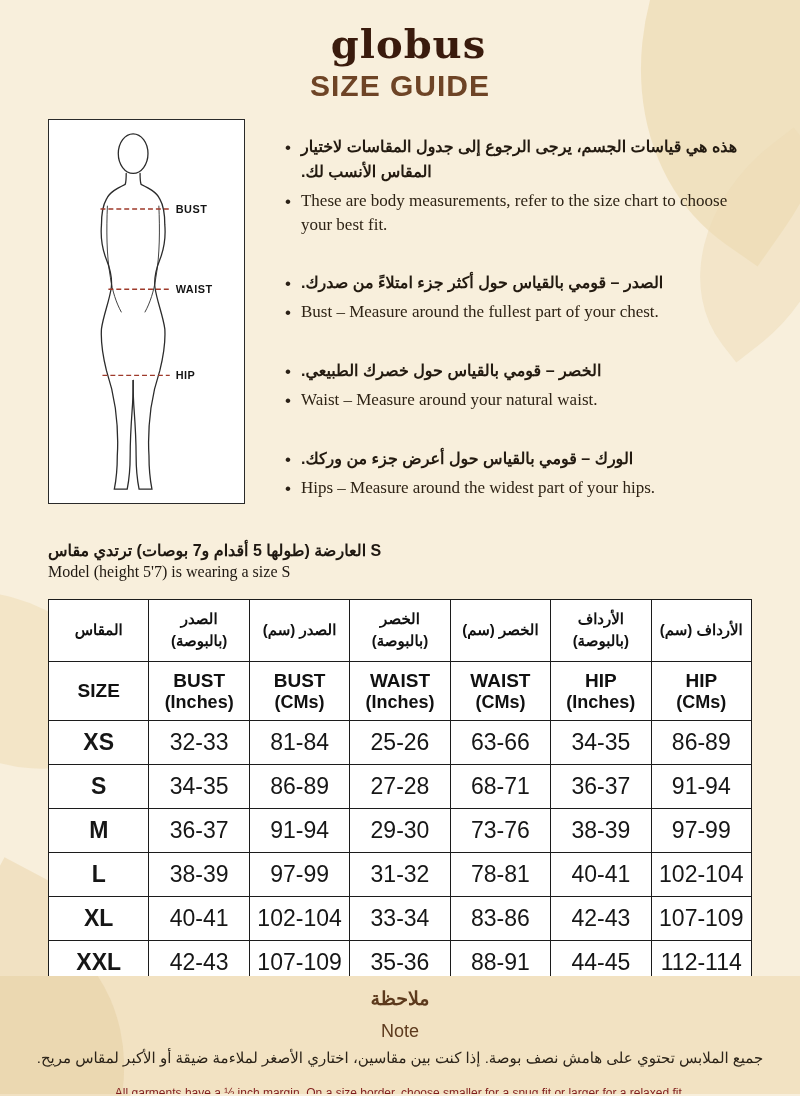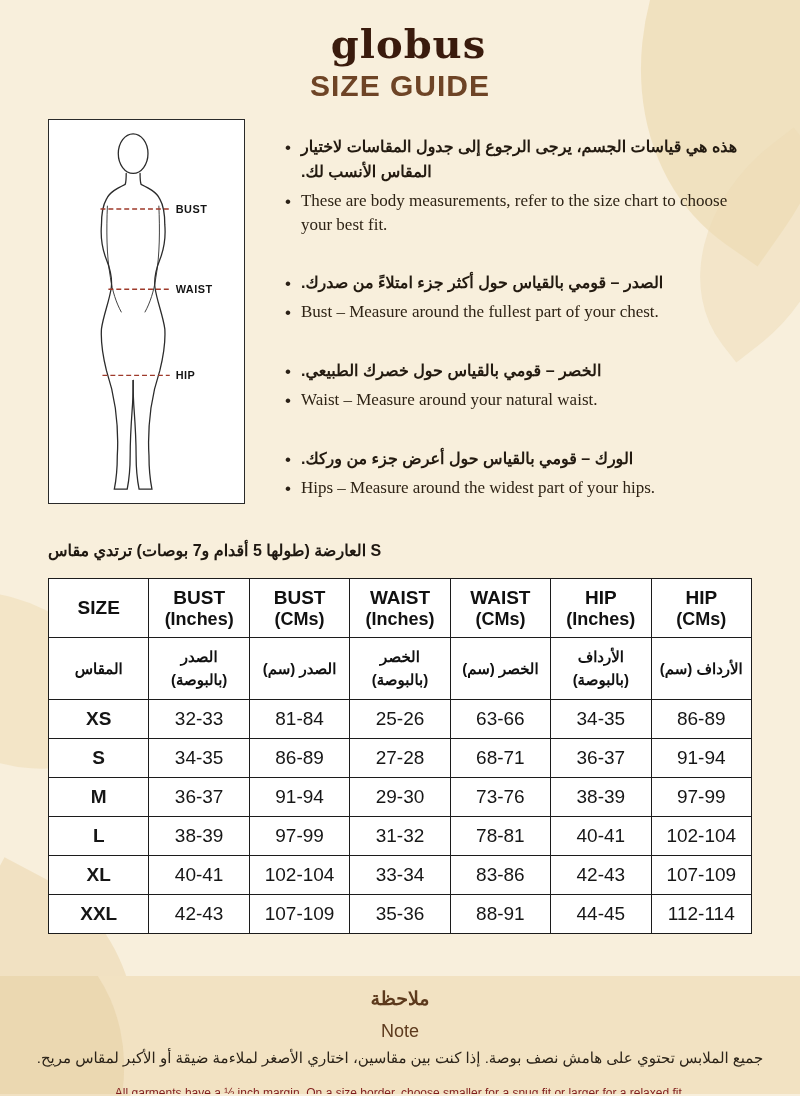--- a/index.html
+++ b/index.html
@@ -42,21 +42,21 @@
   .model-note .ar { font-size:16px; font-weight:600; color:#1f1811; }
   .model-note .en { font-family:"Liberation Serif", serif; font-size:16px; color:#1f1811; margin-top:3px; }
 
   
   .size-table { width:704px; margin:18px 48px 0; border-collapse:collapse; background:#ffffff; table-layout:fixed; }
   .size-table th, .size-table td { border:1px solid #1c1c1c; text-align:center; vertical-align:middle; }
   .size-table thead th { padding:8px 2px; color:#111; }
   .h-top { font-size:19px; font-weight:bold; line-height:1.15; }
   .h-sub { font-size:18px; font-weight:bold; line-height:1.15; }
   .ar-head { font-size:15px; font-weight:bold; padding:6px 2px; line-height:1.5; }
-  .size-table tbody td { font-size:19px; padding:8px 2px; color:#161616; }
+  .size-table tbody td { font-size:23px; padding:8px 2px; color:#161616; }
   .size-table tbody td.size-col { font-weight:bold; }
 
   
   .page > .note-band { position:absolute; left:0; right:0; bottom:2px; height:118px; background:#f2e2c2; text-align:center; padding-top:11px; overflow:hidden; z-index:1; }
   .band-leaf { position:absolute; left:-55px; bottom:-70px; width:200px; height:220px; background:#e6cfa4; opacity:.55; border-radius:0 80% 0 80%; transform:rotate(30deg); }
   .note-inner { position:relative; }
   .note-title-ar { font-size:19px; font-weight:bold; color:#5d3a1d; }
   .note-title-en { font-size:18px; font-weight:normal; color:#5d3a1d; margin-top:11px; }
   .note-body-ar { font-size:15px; font-weight:500; color:#2b2318; margin-top:7px; }
   .note-body-en { font-size:12px; color:#7f1d1d; margin-top:19px; }
@@ -149,61 +149,62 @@
           <div class="inst-row">
             <span class="bullet">•</span>
             <span class="inst-text en">Hips – Measure around the widest part of your hips.</span>
           </div>
         </div>
       </div>
   </section>
 
   <div class="model-note">
     <div class="ar">العارضة (طولها 5 أقدام و7 بوصات) ترتدي مقاس S</div>
+    <div class="en">Model (height 5'7) is wearing a size S</div>
   </div>
 
   <table class="size-table">
     <thead>
-      <tr>
-          <th>
-            <div class="h-top">SIZE</div>
-          </th>
-          <th>
-            <div class="h-top">BUST</div>
-            <div class="h-sub">(Inches)</div>
-          </th>
-          <th>
-            <div class="h-top">BUST</div>
-            <div class="h-sub">(CMs)</div>
-          </th>
-          <th>
-            <div class="h-top">WAIST</div>
-            <div class="h-sub">(Inches)</div>
-          </th>
-          <th>
-            <div class="h-top">WAIST</div>
-            <div class="h-sub">(CMs)</div>
-          </th>
-          <th>
-            <div class="h-top">HIP</div>
-            <div class="h-sub">(Inches)</div>
-          </th>
-          <th>
-            <div class="h-top">HIP</div>
-            <div class="h-sub">(CMs)</div>
-          </th>
-        </tr>
       <tr>
           <th class="ar-head" dir="rtl">المقاس</th>
           <th class="ar-head" dir="rtl">الصدر (بالبوصة)</th>
           <th class="ar-head" dir="rtl">الصدر (سم)</th>
           <th class="ar-head" dir="rtl">الخصر (بالبوصة)</th>
           <th class="ar-head" dir="rtl">الخصر (سم)</th>
           <th class="ar-head" dir="rtl">الأرداف (بالبوصة)</th>
           <th class="ar-head" dir="rtl">الأرداف (سم)</th>
+        </tr>
+      <tr>
+          <th>
+            <div class="h-top">SIZE</div>
+          </th>
+          <th>
+            <div class="h-top">BUST</div>
+            <div class="h-sub">(Inches)</div>
+          </th>
+          <th>
+            <div class="h-top">BUST</div>
+            <div class="h-sub">(CMs)</div>
+          </th>
+          <th>
+            <div class="h-top">WAIST</div>
+            <div class="h-sub">(Inches)</div>
+          </th>
+          <th>
+            <div class="h-top">WAIST</div>
+            <div class="h-sub">(CMs)</div>
+          </th>
+          <th>
+            <div class="h-top">HIP</div>
+            <div class="h-sub">(Inches)</div>
+          </th>
+          <th>
+            <div class="h-top">HIP</div>
+            <div class="h-sub">(CMs)</div>
+          </th>
         </tr>
     </thead>
     <tbody>
         <tr>
           <td class="size-col">XS</td>
           <td>32-33</td>
           <td>81-84</td>
           <td>25-26</td>
           <td>63-66</td>
           <td>34-35</td>

